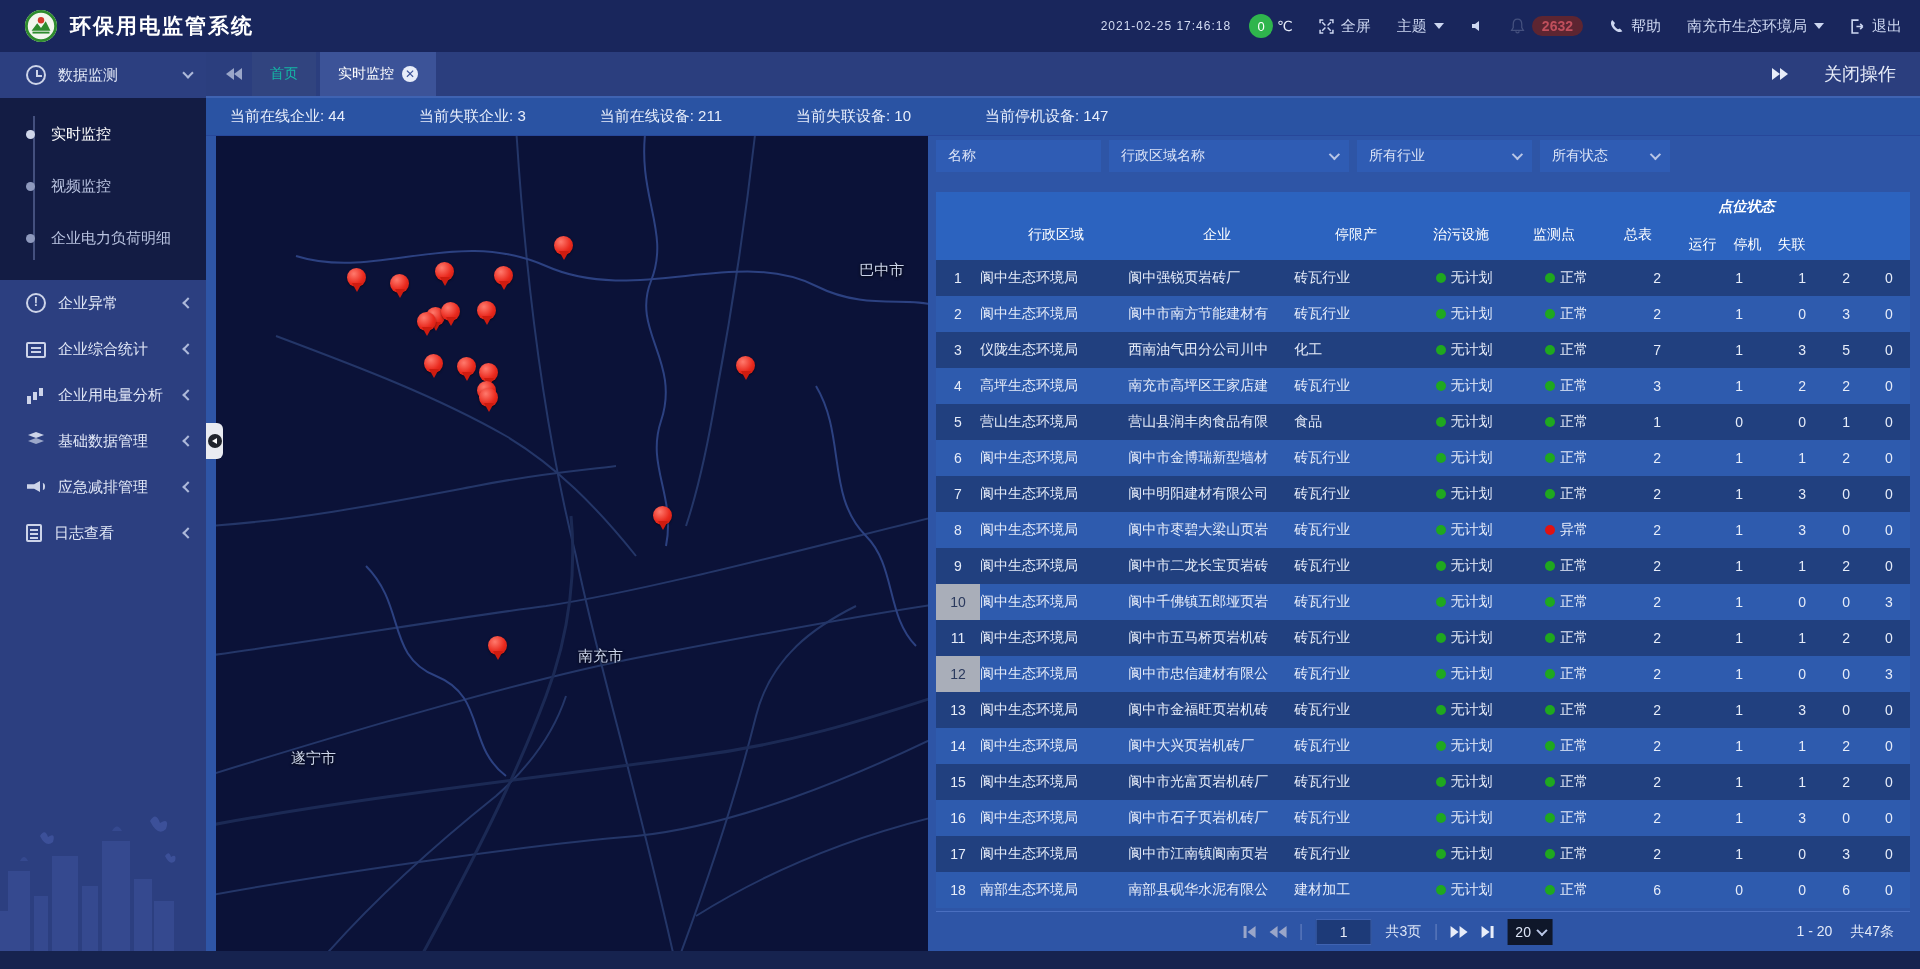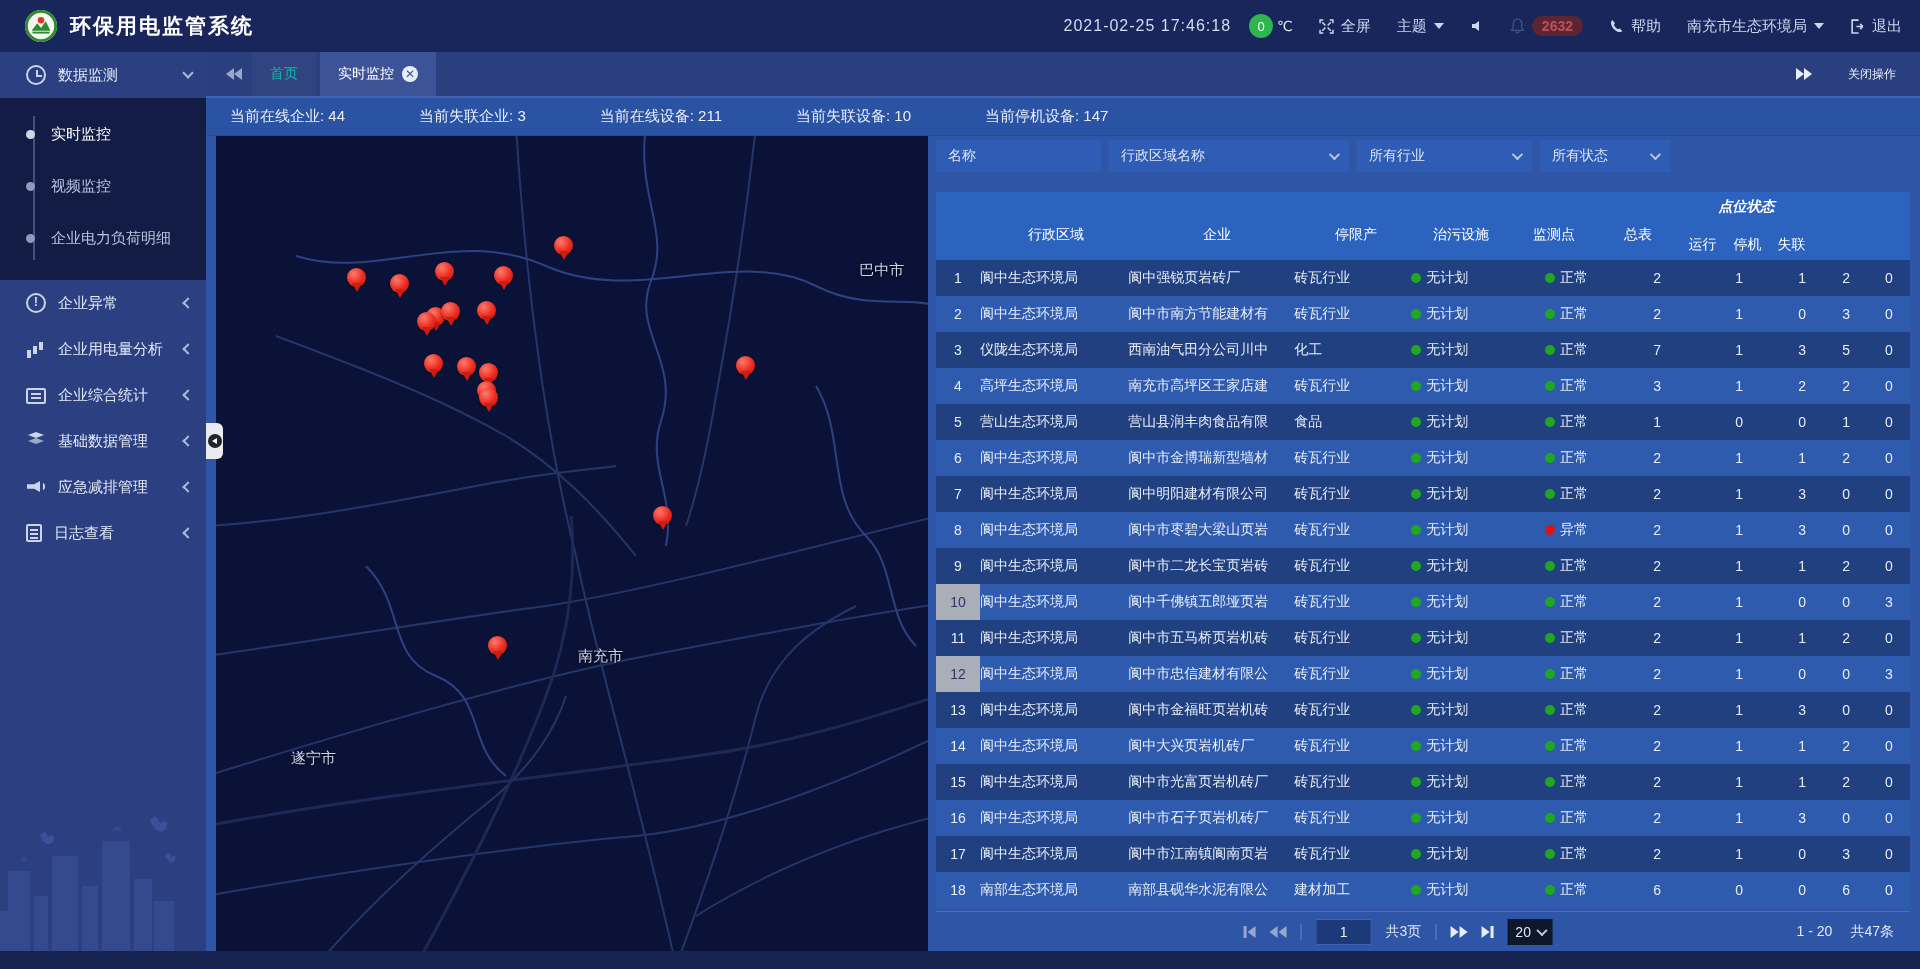--- a/index.html
+++ b/index.html
@@ -6,21 +6,21 @@
   html,body { width:1920px; height:969px; overflow:hidden; background:#1d2c60;
     font-family:"Liberation Sans","DejaVu Sans",sans-serif; }
   .app { display:flex; flex-direction:column; width:1920px; height:969px; }
 
   
   .topbar { height:52px; background:#19265c; display:flex; align-items:center; padding:0 18px; color:#fff; flex:0 0 auto; }
   .logo { width:34px; height:34px; margin:0 12px 0 6px; flex:0 0 auto; }
   .apptitle { font-size:21px; font-weight:bold; letter-spacing:2px; color:#fff; }
   .topspacer { flex:1; }
   .topbar .titem { display:flex; align-items:center; gap:7px; margin-left:26px; color:#cdd7f1; font-size:15px; cursor:default; }
-  .datetime { font-size:16px; color:#d3dcf2; letter-spacing:1px; }
+  .datetime { font-size:12px; color:#d3dcf2; letter-spacing:1px; }
   .tempball { width:24px; height:24px; border-radius:50%; background:#2fb54d; color:#fff; font-size:13px;
     display:flex; align-items:center; justify-content:center; margin-left:18px; }
   .tempunit { color:#e6ecf9; font-size:14px; margin-left:4px; }
   .badge { background:#5d2531; color:#c04f5c; border-radius:10px; padding:2px 10px; font-size:14px; font-weight:bold; }
   .caret-down { width:0; height:0; border-left:5px solid transparent; border-right:5px solid transparent; border-top:6px solid #cdd7f1; display:inline-block; }
   .hicon { display:inline-flex; }
 
   
   .mainrow { flex:1; display:flex; position:relative; min-height:0; }
 
@@ -62,21 +62,21 @@
   
   .content { flex:1; display:flex; flex-direction:column; background:#2e55a6; min-width:0; position:relative; }
   .tabbar { height:46px; background:#2b3e7e; border-bottom:2px solid #3f63b2; display:flex; align-items:stretch; padding-left:10px; flex:0 0 auto; }
   .tab-scroll { display:flex; align-items:center; padding:0 10px; color:#9aa6c9; cursor:pointer; }
   .tri { width:0; height:0; border-top:6px solid transparent; border-bottom:6px solid transparent; display:inline-block; }
   .tri-l { border-right:8px solid #9aa6c9; } .tri-r { border-left:8px solid #9aa6c9; } .tri.white-r { border-left-color:#e8edf9; }
   .tab { display:flex; align-items:center; gap:8px; padding:0 18px; font-size:14px; color:#14b8a6; background:#31447f; margin-right:4px; cursor:pointer; }
   .tab.active { background:#3c5398; color:#fff; }
   .closex { width:16px; height:16px; border-radius:50%; background:#e8edf9; color:#3c5398; font-size:12px; line-height:16px; text-align:center; font-weight:bold; }
   .tabbar-right { margin-left:auto; display:flex; align-items:center; gap:26px; padding-right:24px; }
-  .closeops { color:#e8edf9; font-size:12px; cursor:pointer; }
+  .closeops { color:#e8edf9; font-size:18px; cursor:pointer; }
 
   .statsbar { height:38px; background:#2a53a3; border-bottom:1px solid #27479a; display:flex; align-items:center; padding-left:24px; gap:74px; flex:0 0 auto; }
   .stat { color:#e8eefb; font-size:15px; }
   .stat .stat-label::after { content:": "; }
 
   
   .workarea { flex:1; display:flex; padding:0 10px; min-height:0; position:relative; }
   .map { width:712px; flex:0 0 auto; background:#0b1238; position:relative; overflow:hidden; cursor:grab; }
   .map svg.roads { position:absolute; inset:0; }
   .citylabel { position:absolute; transform:translate(-50%,-50%); color:#ccd5ea; font-size:15px; text-shadow:0 1px 3px #000; white-space:nowrap; }
@@ -108,21 +108,21 @@
   .hsubrow { flex:1; display:flex; }
   .hsub { display:flex; align-items:center; justify-content:center; font-size:14px; }
 
   .tbody { flex:1; overflow:hidden; min-height:0; }
   .trow { display:flex; height:36px; align-items:center; font-size:14px; color:#e6ecf9; cursor:pointer; }
   .trow.odd { background:#21407f; } .trow.even { background:#2e5bae; }
   .c { overflow:hidden; white-space:nowrap; }
   .c-num { width:44px; text-align:center; flex:0 0 auto; align-self:stretch; display:flex; align-items:center; justify-content:center; }
   .c-num.hl { background:#a9aeb9; color:#2b3a5e; }
   .c-region { width:152px; } .c-company { width:170px; } .c-industry { width:120px; }
-  .c-prod { width:108px; display:flex; align-items:center; gap:5px; }
+  .c-prod { width:108px; display:flex; align-items:center; justify-content:center; gap:5px; }
   .c-fac { width:102px; display:flex; align-items:center; justify-content:center; gap:5px; }
   .c-mon { width:84px; text-align:center; } .c-meter { width:84px; text-align:center; }
   .c-run { width:45px; text-align:center; } .c-stop { width:45px; text-align:center; } .c-lost { width:43px; text-align:center; }
   .h-num { width:44px; } .h-region { width:152px; } .h-company { width:170px; } .h-industry { width:120px; }
   .h-prod { width:108px; } .h-fac { width:102px; } .h-mon { width:84px; } .h-meter { width:84px; }
   .h-points { width:133px;gap:8px; } .hs-run { width:45px; } .hs-stop { width:45px; } .hs-lost { width:43px; }
   .dot { width:10px; height:10px; border-radius:50%; display:inline-block; flex:0 0 auto; }
   .dot.green { background:#1fa81f; } .dot.red { background:#e01212; }
 
   .pager { height:40px; flex:0 0 auto; border-top:1px solid #4a6fc0; background:#2e55a6; display:flex; align-items:center; color:#dde5f6; font-size:14px; position:relative; }
@@ -225,27 +225,27 @@
               <span class="sdot"></span>
               <span>企业电力负荷明细</span>
             </div>
           </div>
           <div class="sgroup">
             <span class="sico alert-icon"></span>
             <span class="slabel">企业异常</span>
             <span class="scaret"></span>
           </div>
           <div class="sgroup">
+            <span class="sico board-icon"></span>
+            <span class="slabel">企业综合统计</span>
+            <span class="scaret"></span>
+          </div>
+          <div class="sgroup">
             <span class="sico chart-icon"></span>
             <span class="slabel">企业用电量分析</span>
-            <span class="scaret"></span>
-          </div>
-          <div class="sgroup">
-            <span class="sico board-icon"></span>
-            <span class="slabel">企业综合统计</span>
             <span class="scaret"></span>
           </div>
           <div class="sgroup">
             <span class="sico layers-icon"></span>
             <span class="slabel">基础数据管理</span>
             <span class="scaret"></span>
           </div>
           <div class="sgroup">
             <span class="sico horn-icon"></span>
             <span class="slabel">应急减排管理</span>

